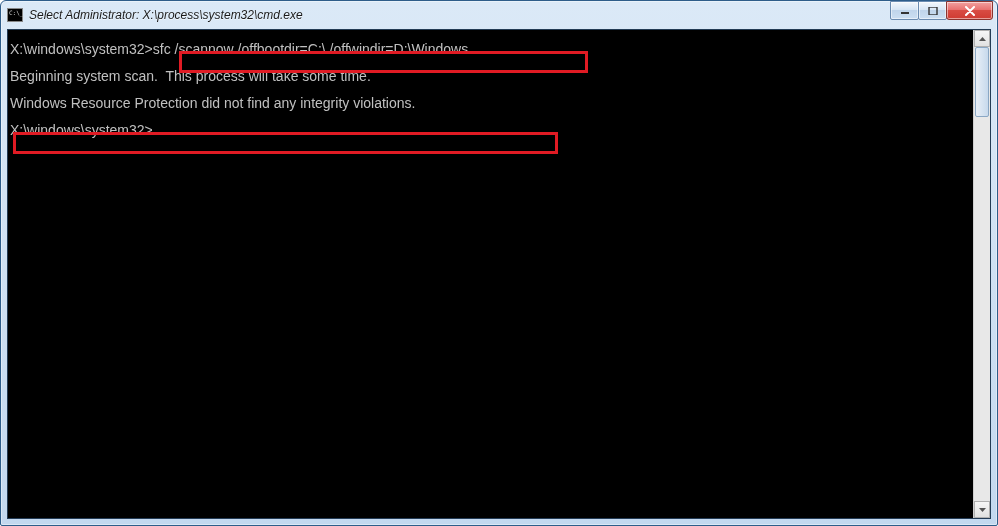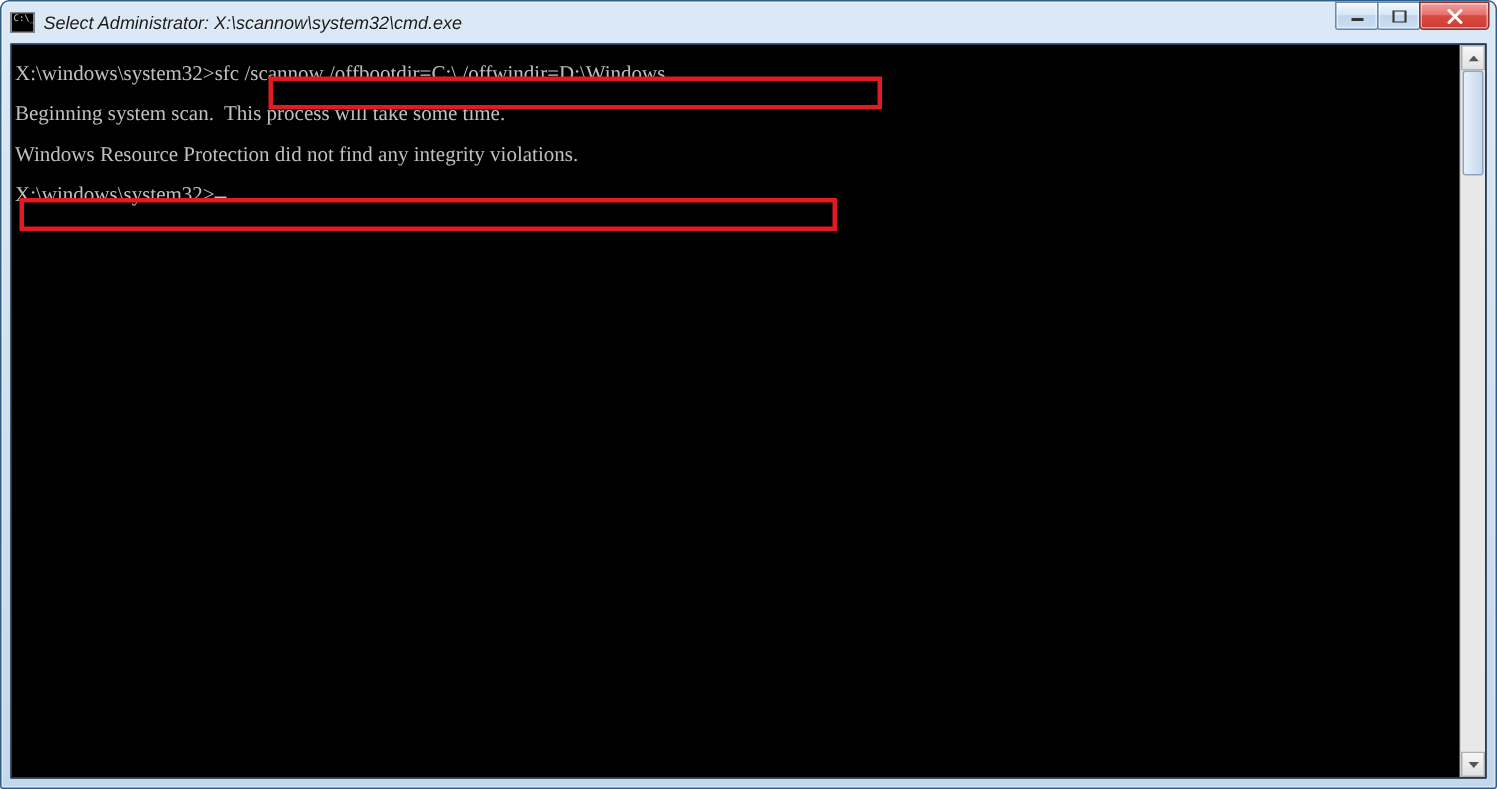--- a/index.html
+++ b/index.html
@@ -88,21 +88,21 @@
       margin: 0 6px 6px 6px;
       background: #000;
       border: 1px solid #233b55;
       position: relative;
       display: flex;
     }
     .console {
       flex: 1;
       background: #000;
       color: #c0c0c0;
-      font-family: Liberation Serif, serif;
+      font-family: Liberation Sans, sans-serif;
       font-size: 14px;
       line-height: 27px;
       padding: 6px 2px 2px 2px;
       white-space: pre;
       position: relative;
       overflow: hidden;
     }
     .scrollbar {
       width: 17px;
       background: #efefef;
@@ -150,21 +150,21 @@
       vertical-align: baseline;
       margin-bottom: 1px;
     }
   </style>
 </head>
 <body>
 
 <div class="window">
   <div class="titlebar">
     <div class="title-icon"></div>
-    <div class="title-text">Select Administrator: X:\scannow\system32\cmd.exe</div>
+    <div class="title-text">Select Administrator: X:\process\system32\cmd.exe</div>
     <div class="window-controls">
       <div class="win-btn">
         <svg width="10" height="8" viewBox="0 0 10 8">
             <rect x="1" y="5" width="8" height="2" fill="#333"></rect>
           </svg>
       </div>
       <div class="win-btn">
         <svg width="10" height="8" viewBox="0 0 10 8">
             <rect x="1" y="0" width="8" height="8" fill="none" stroke="#333" stroke-width="1.4"></rect>
           </svg>

